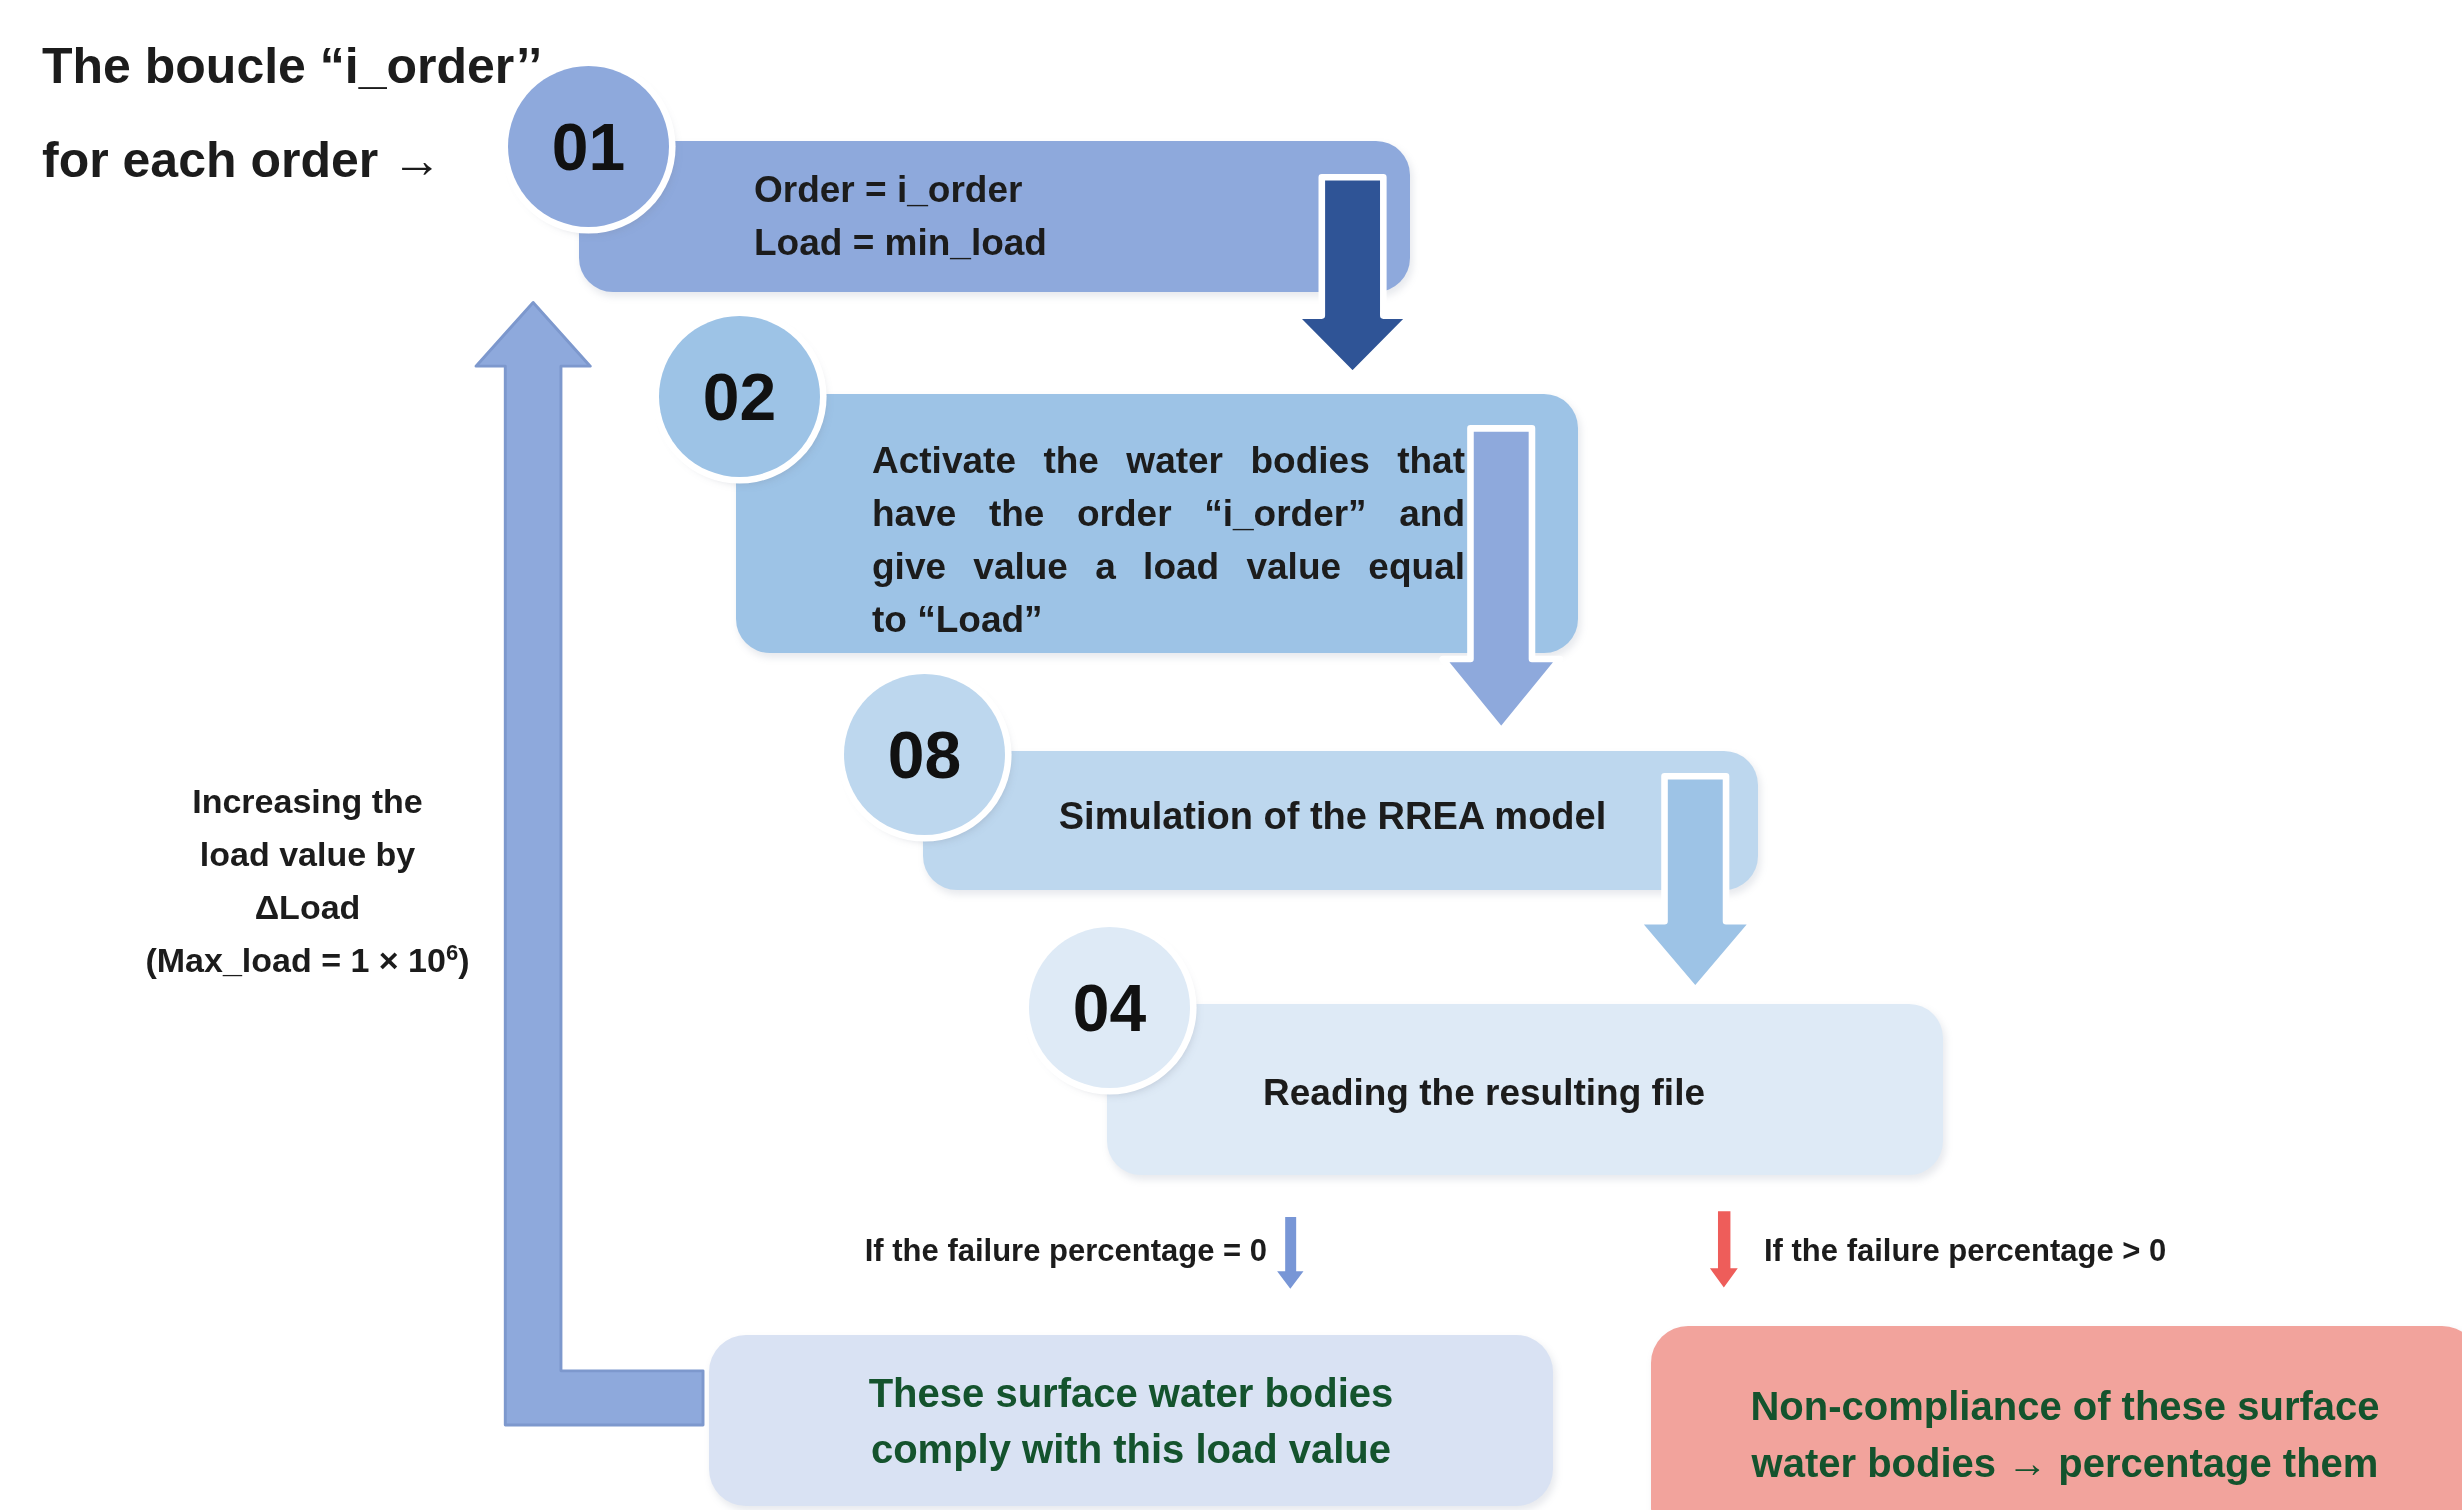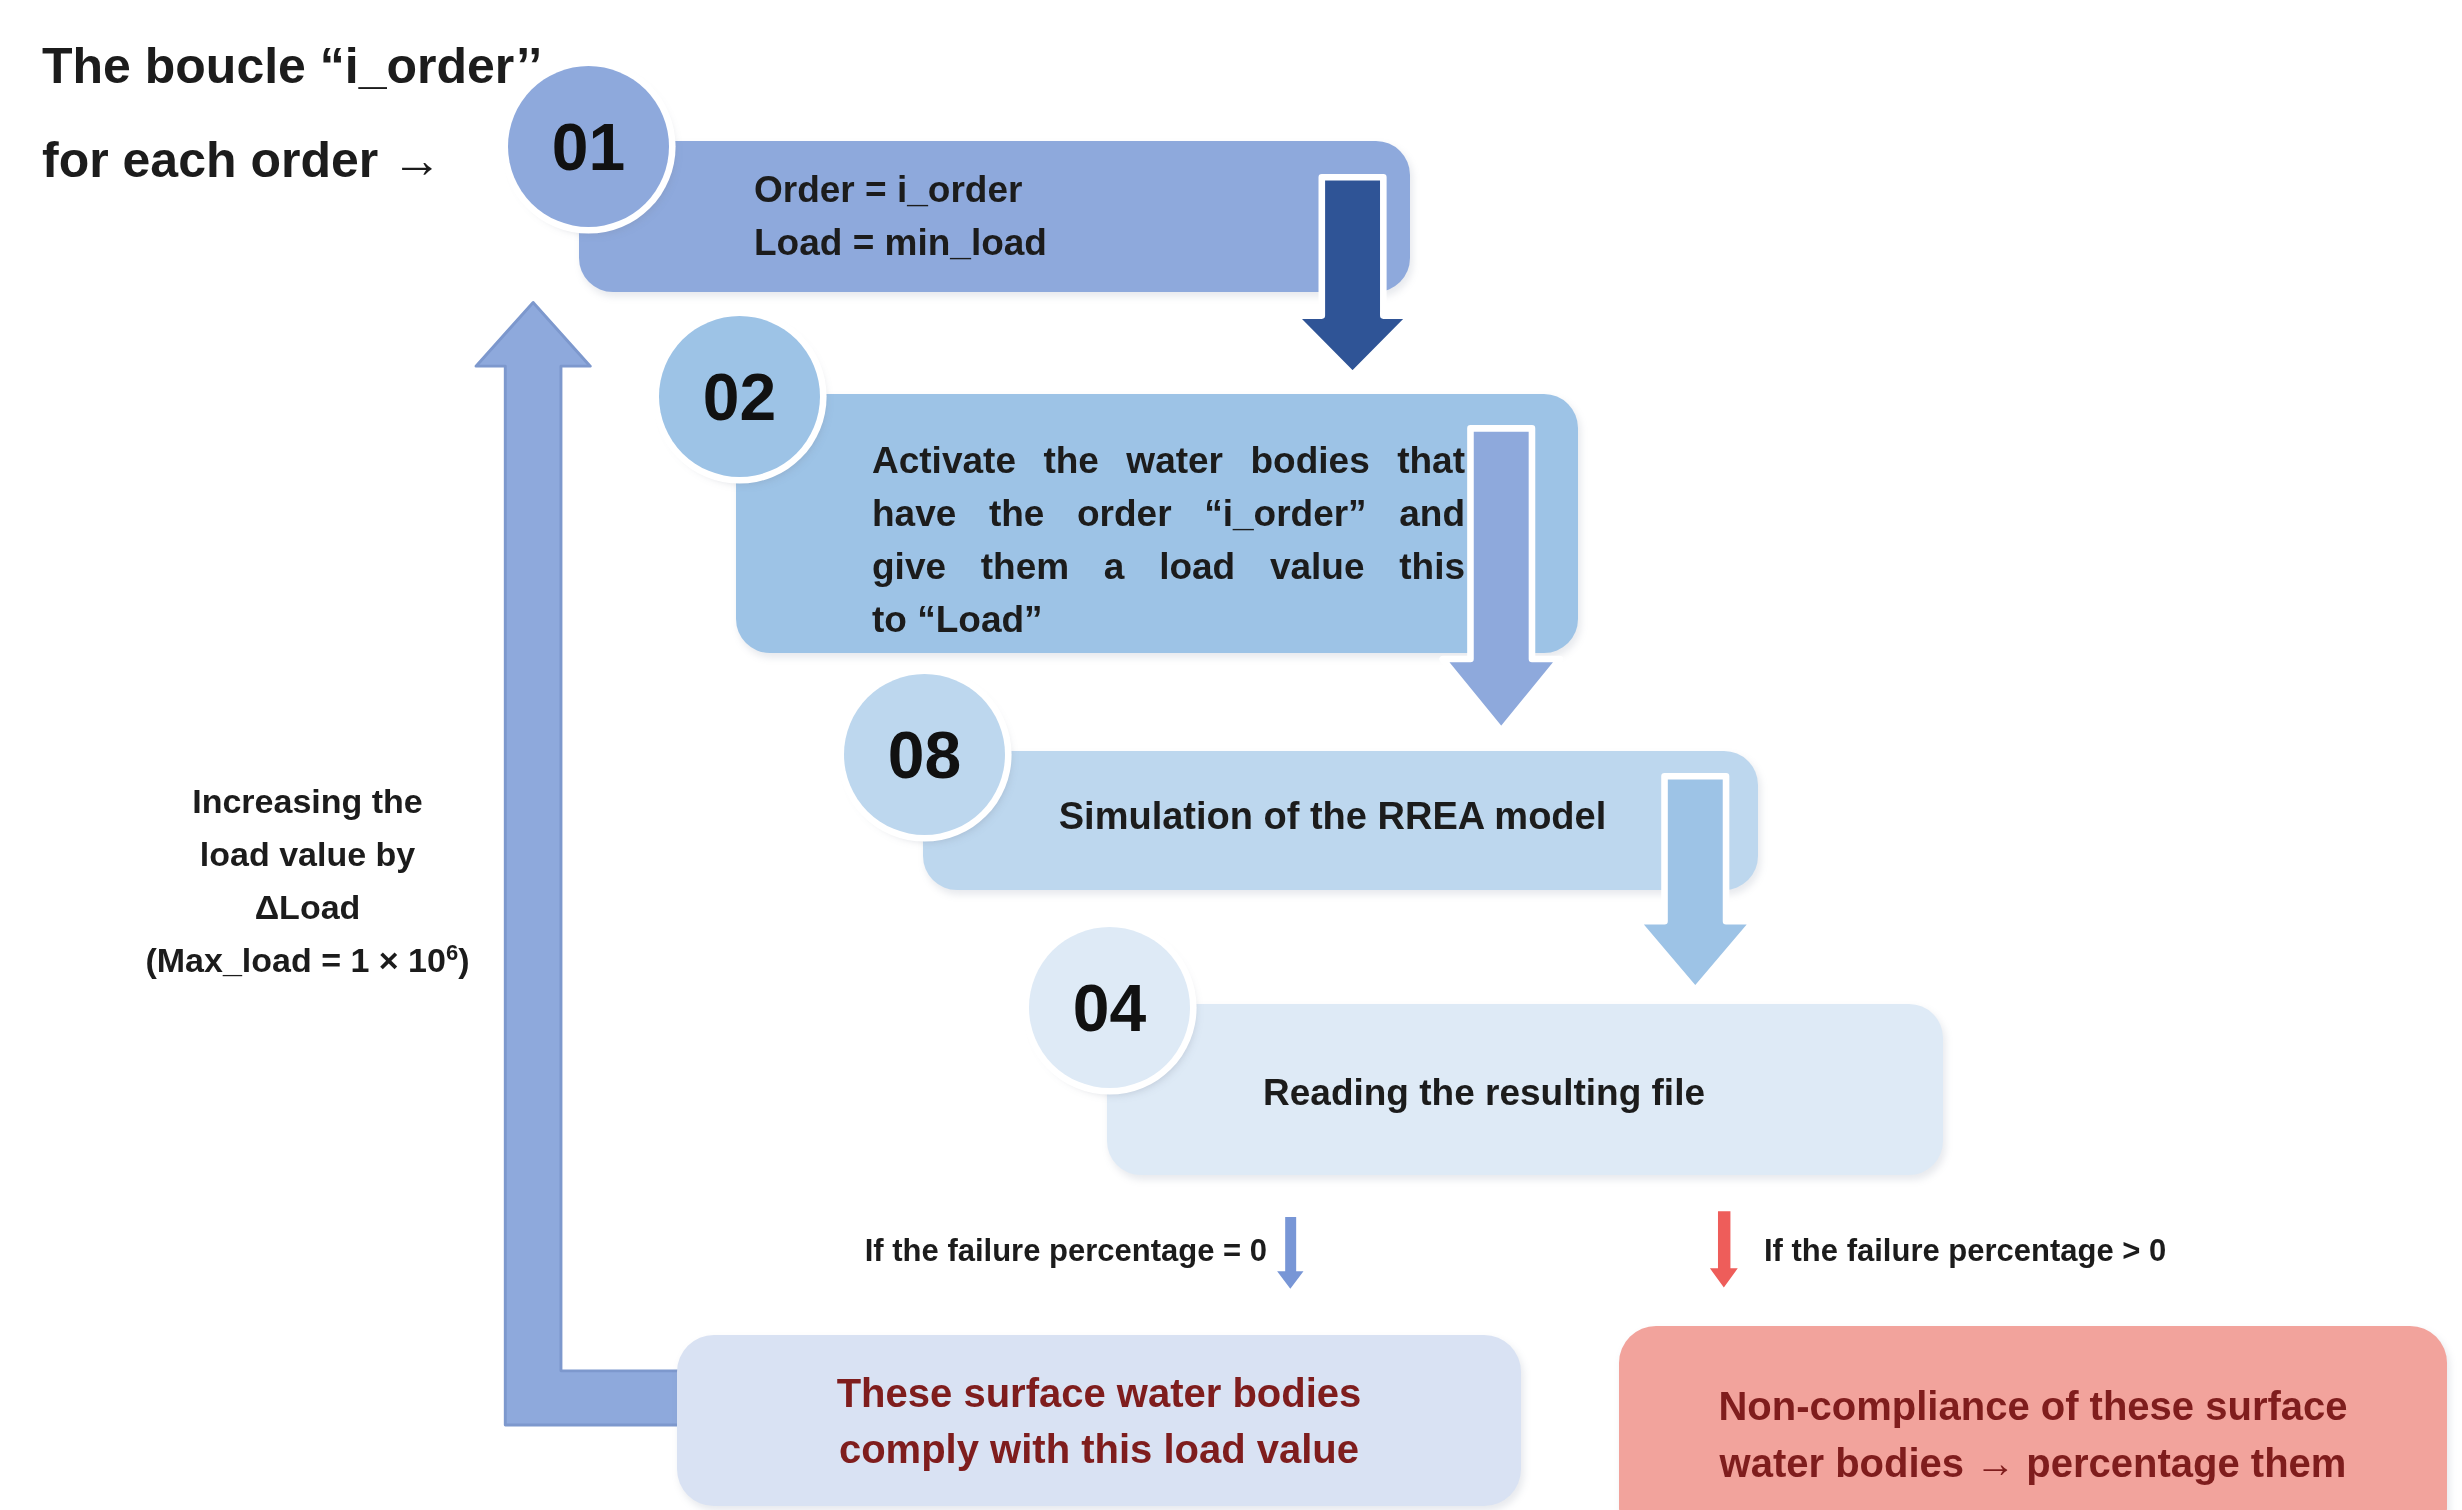--- a/index.html
+++ b/index.html
@@ -63,22 +63,22 @@
             font-size: 37px; }
 
   
   .branch-label { position: absolute; z-index: 6; font-size: 31px; font-weight: 700; color: #1c1c1c; }
   #labelZero { left: 798px; top: 1233px; width: 469px; text-align: right; }
   #labelPos  { left: 1764px; top: 1233px; width: 513px; text-align: left; }
 
   
   .result-box { position: absolute; border-radius: 37px; z-index: 3;
                 display: flex; flex-direction: column; align-items: center; justify-content: center;
-                font-weight: 700; color: #7f1d1d; text-align: center;
-                box-shadow: 2.9px 4.4px 7.3px rgba(130,140,160,0.18); }
+                font-weight: 700; color: #14532d; text-align: center;
+                box-shadow: 2.9px 4.4px 7.3px rgba(130,140,160,0.18); margin-left: 32px; }
   #boxSuccess { left: 677px;  top: 1335px; width: 844px; height: 171px;
                 background: #D9E2F3; font-size: 40px; line-height: 56px; }
   #boxFailure { left: 1619px; top: 1326px; width: 828px; height: 218px;
                 background: #F2A39C; font-size: 40px; line-height: 57px; }
 
   
   #arrows { left: 0; top: 0; width: 2462px; height: 1510px; z-index: 2; pointer-events: none; }
 </style>
 </head>
 <body>
@@ -126,21 +126,21 @@
     <span>04</span>
   </div>
 
   <div class="step-text" id="text01">
     <div>Order = i_order</div>
     <div>Load = min_load</div>
   </div>
   <div class="step-text" id="text02">
     <span class="jline">Activate the water bodies that</span>
     <span class="jline">have the order “i_order” and</span>
-    <span class="jline">give them a load value this</span>
+    <span class="jline">give value a load value equal</span>
     <span class="lline">to “Load”</span>
   </div>
   <div class="step-text" id="text03">
     <span>Simulation of the RREA model</span>
   </div>
   <div class="step-text" id="text04">
     <span>Reading the resulting file</span>
   </div>
 
   <div class="abs loop-note">

